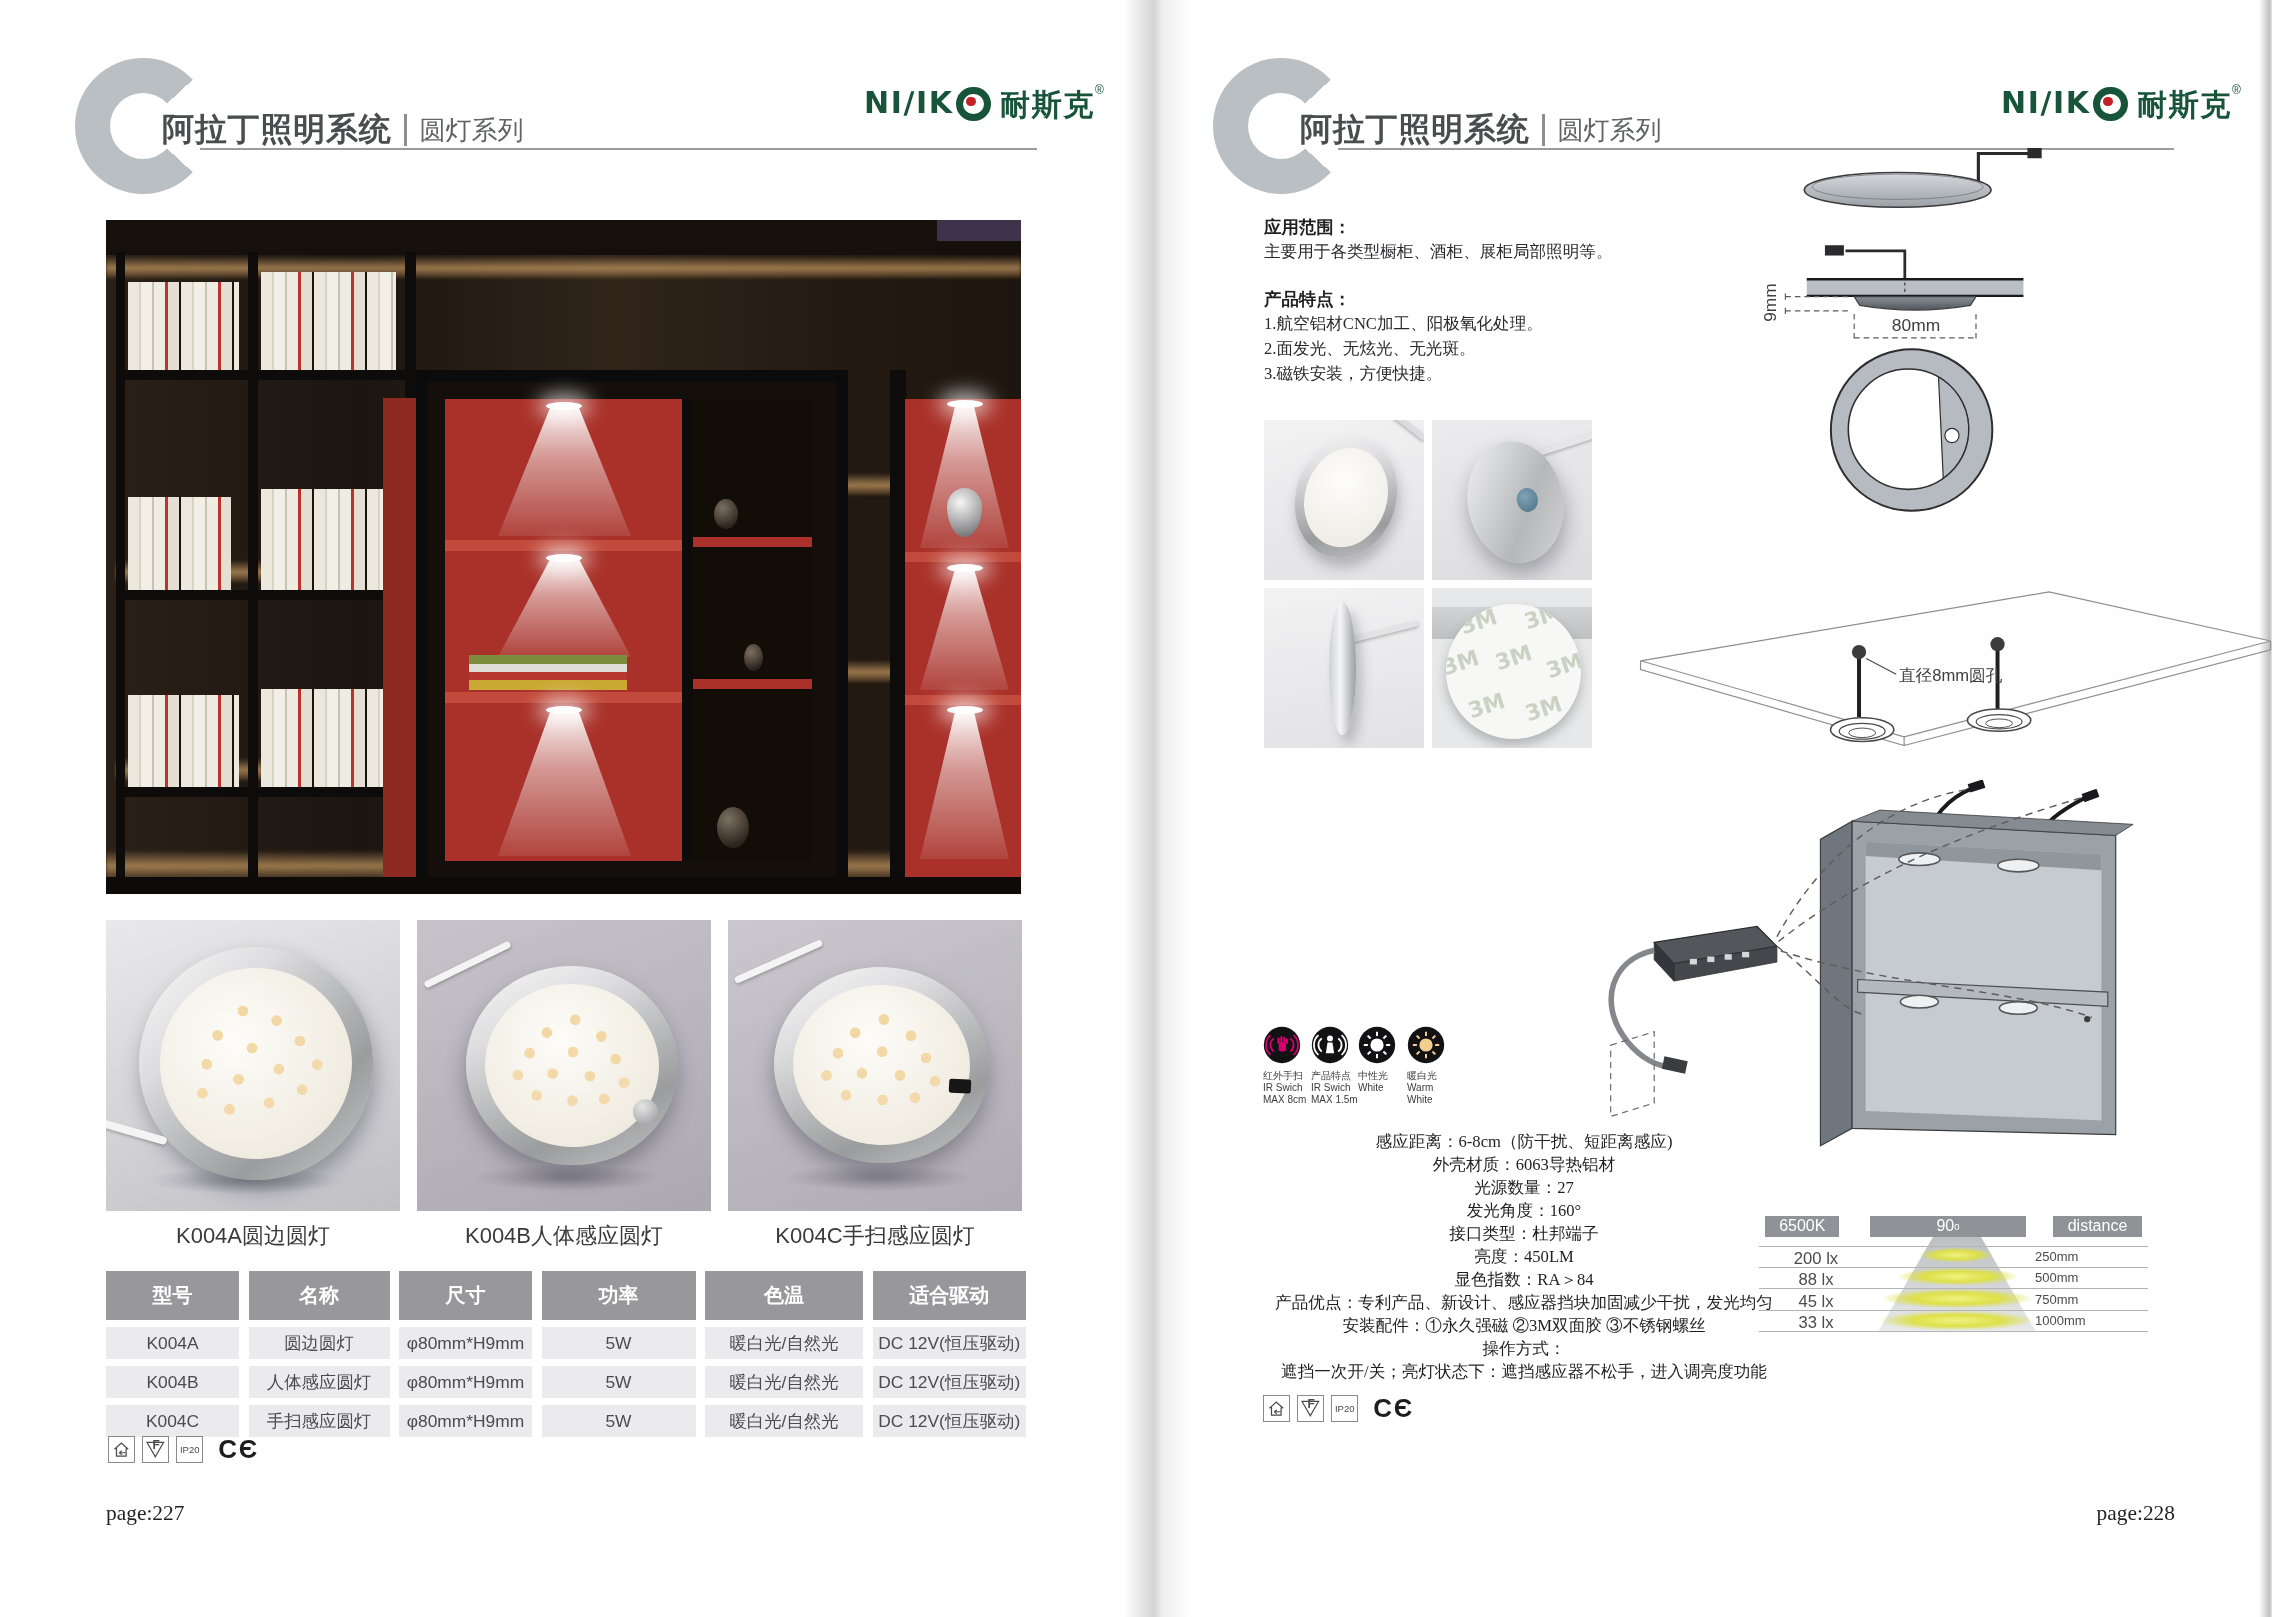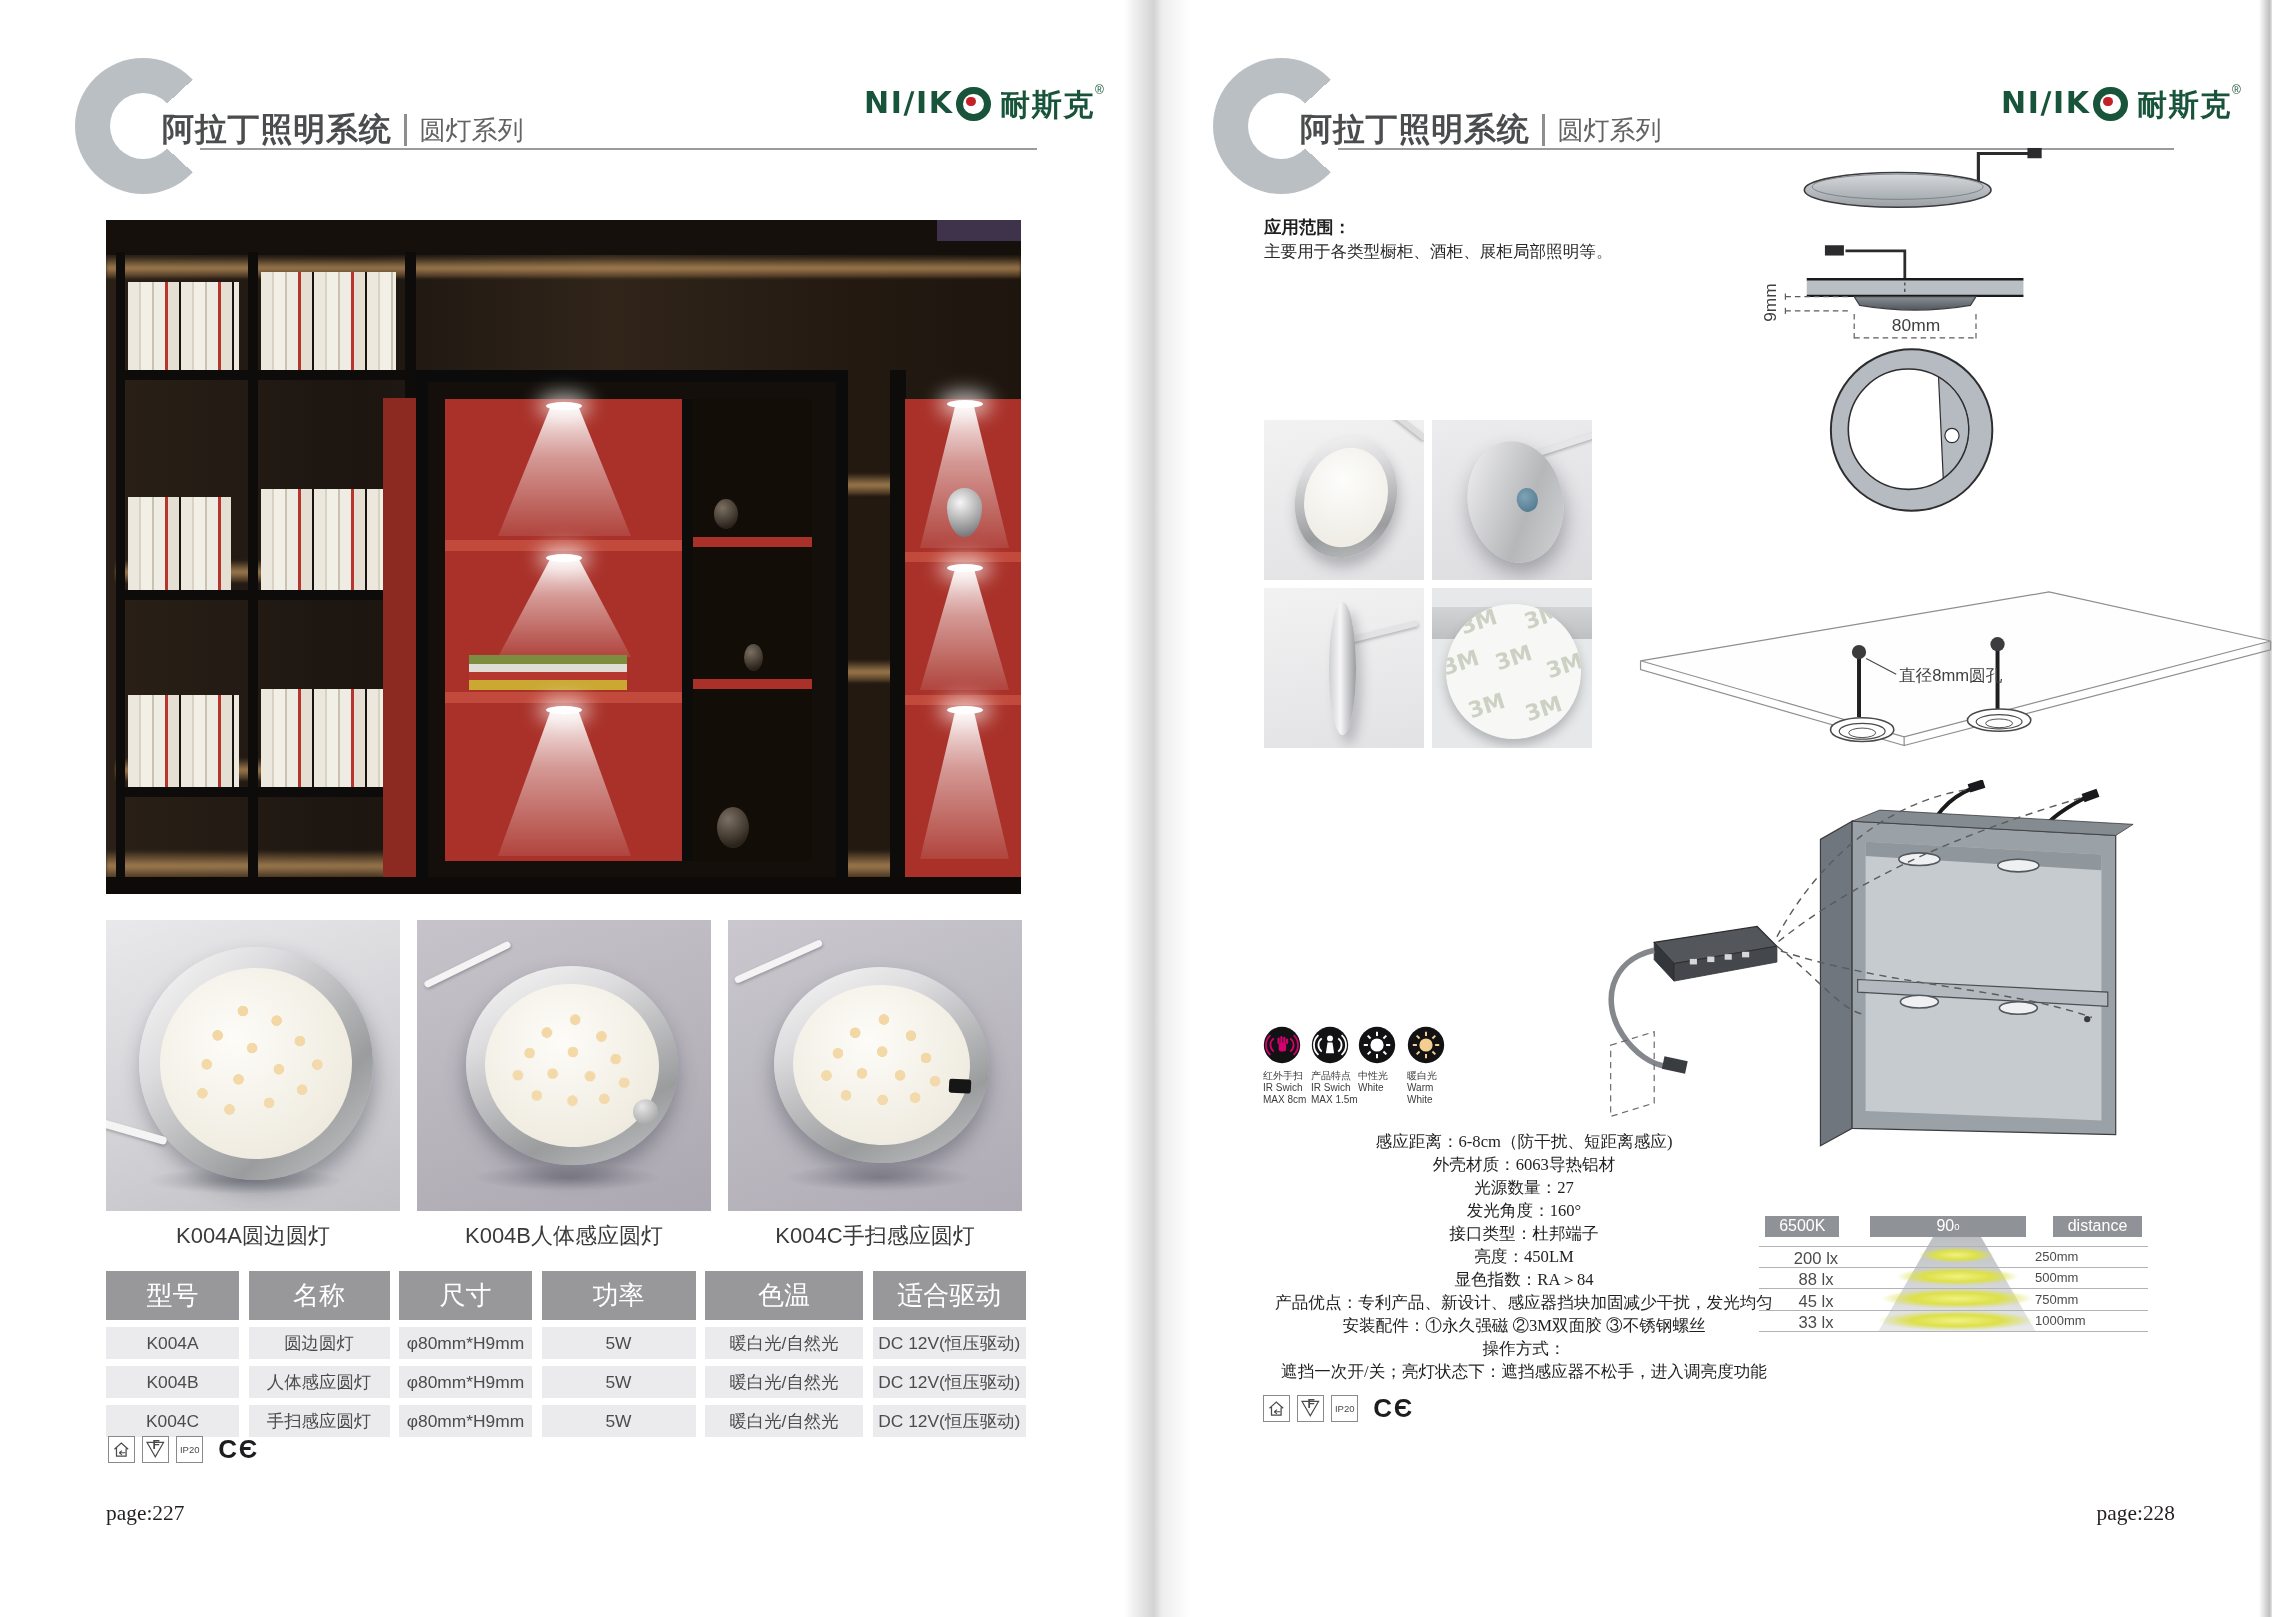--- a/index.html
+++ b/index.html
@@ -66,21 +66,21 @@
   .cshadow{position:absolute;border-radius:50%;background:radial-gradient(ellipse,rgba(55,55,70,.35),transparent 70%);}
   .pir{position:absolute;width:25px;height:25px;border-radius:50%;background:radial-gradient(circle at 35% 30%,#e6e6e6,#97979a);}
   .sw{position:absolute;width:22px;height:14.2px;background:#161616;border-radius:2.4px;}
   .pcap{position:absolute;width:294px;text-align:center;font-size:22px;color:#3a3a3c;}
 
   
   .ptable{position:absolute;left:106px;top:1271px;width:920px;display:flex;flex-direction:column;gap:7.1px;}
   .trow{display:flex;gap:9.5px;}
   .cell{display:flex;align-items:center;justify-content:center;}
   .c0{flex:0 0 133px}.c1{flex:0 0 141px}.c2{flex:0 0 133px}.c3{flex:0 0 154px}.c4{flex:0 0 158px}.c5{flex:1}
-  .thead .cell{background:#98989b;color:#fff;height:49px;font-size:26px;}
+  .thead .cell{background:#98989b;color:#fff;height:49px;font-size:20px;font-weight:bold;}
   .tdata .cell{background:#ebebed;color:#4c4c4e;height:32px;font-size:17.4px;}
 
   
   .certrow{position:absolute;display:flex;align-items:center;gap:7.1px;}
   .certbox{width:25px;height:25px;border:1.6px solid #8a8a8c;background:#fff;display:flex;align-items:center;justify-content:center;position:relative;}
   .iplabel{font-size:9.5px;color:#4a4a4c;letter-spacing:0;}
   .flabel{position:absolute;top:0.8px;left:9.5px;font-size:12px;font-weight:bold;color:#4a4a4c;}
   .cemark{font-size:26px;font-weight:600;color:#1d1d1f;margin-left:8px;font-family:Liberation Sans, sans-serif;letter-spacing:1.6px;}
 
   
@@ -298,20 +298,26 @@
     <span class="n-en">NI∕IK</span>
     <span class="n-o"></span>
     <span class="n-cn">耐斯克</span>
     <span class="n-reg">®</span>
   </div>
   <div class="hrule" style="left:1338px;top:148px;width:836px;"></div>
 
   <div class="abs serif" style="left:1264px;top:215px;width:554px;">
     <div class="blocktitle">应用范围：</div>
     <div class="bodyline">主要用于各类型橱柜、酒柜、展柜局部照明等。</div>
+  </div>
+  <div class="abs serif" style="left:1264px;top:287px;width:554px;">
+    <div class="blocktitle">产品特点：</div>
+    <div class="bodyline">1.航空铝材CNC加工、阳极氧化处理。</div>
+    <div class="bodyline">2.面发光、无炫光、无光斑。</div>
+    <div class="bodyline">3.磁铁安装，方便快捷。</div>
   </div>
 
   <div class="pg">
     <div class="pgcell">
       <div class="wire" style="left:101px;top:-4.7px;width:68px;height:5.5px;transform:rotate(38deg);background:#dcdcde;"></div>
       <div class="disc" style="left:32px;top:16px;width:100px;height:123px;transform:rotate(18deg);box-shadow:4.7px 8px 12.7px rgba(60,60,70,.3);">
         <div class="face" style="background:radial-gradient(circle at 40% 35%,#fdfdfb,#efede6 75%);"></div>
       </div>
     </div>
     <div class="pgcell" style="background:linear-gradient(170deg,#ececee,#dddde0);">

